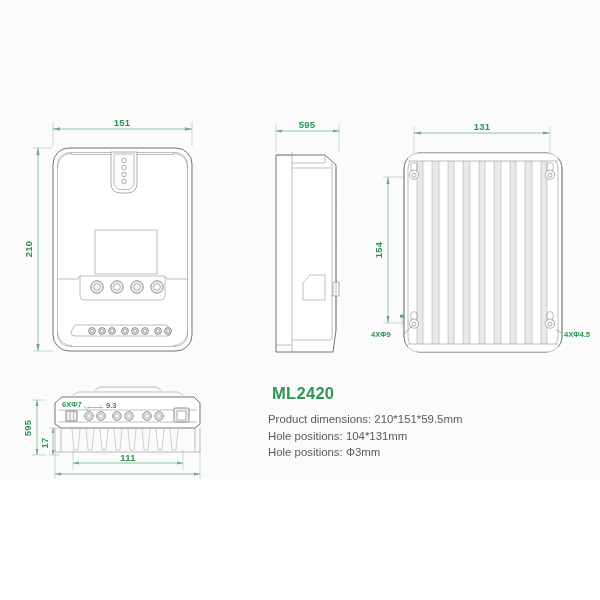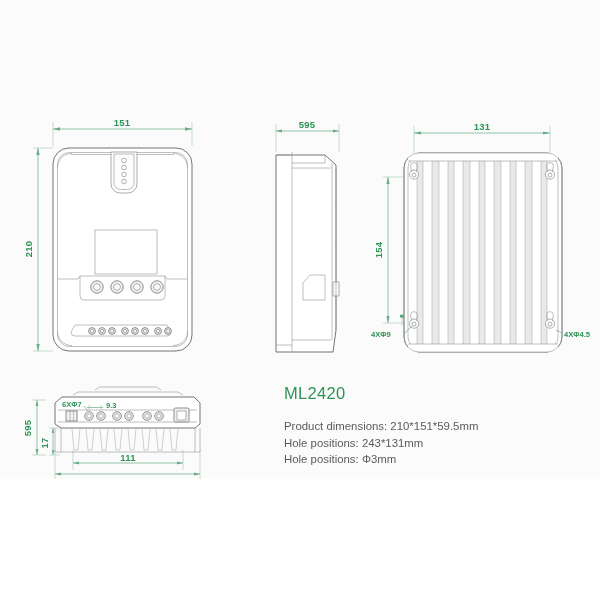--- a/index.html
+++ b/index.html
@@ -24,28 +24,28 @@
   }
   .spec-block {
     position: absolute;
     left: 268px;
     top: 384px;
     width: 300px;
   }
   .model-title {
     color: #2e9455;
     font-size: 16.5px;
-    font-weight: normal;
+    font-weight: bold;
     letter-spacing: 0.3px;
-    margin: 0 0 9px 16px;
+    margin: 0 0 9px 4px;
     line-height: 1.1;
   }
   .spec-list {
     list-style: none;
-    margin: 16px;
+    margin: 0;
     padding: 0;
   }
   .spec-list li {
     color: #5b5b5b;
     font-size: 11.4px;
     line-height: 16.6px;
     white-space: nowrap;
   }
   
   .dimtext {
@@ -450,18 +450,18 @@
         <line class="dimline" x1="87" y1="407.5" x2="103" y2="407.5"></line>
         <text class="dimtext-sm" x="106" y="408">9.3</text>
       </g>
     </g>
   </svg>
 
   <div class="spec-block">
     <h1 class="model-title">ML2420</h1>
     <ul class="spec-list">
       <li>Product dimensions: 210*151*59.5mm</li>
-      <li>Hole positions: 243*131mm</li>
+      <li>Hole positions: 104*131mm</li>
       <li>Hole positions: Φ3mm</li>
     </ul>
   </div>
 
 </div>
 
 </body></html>

